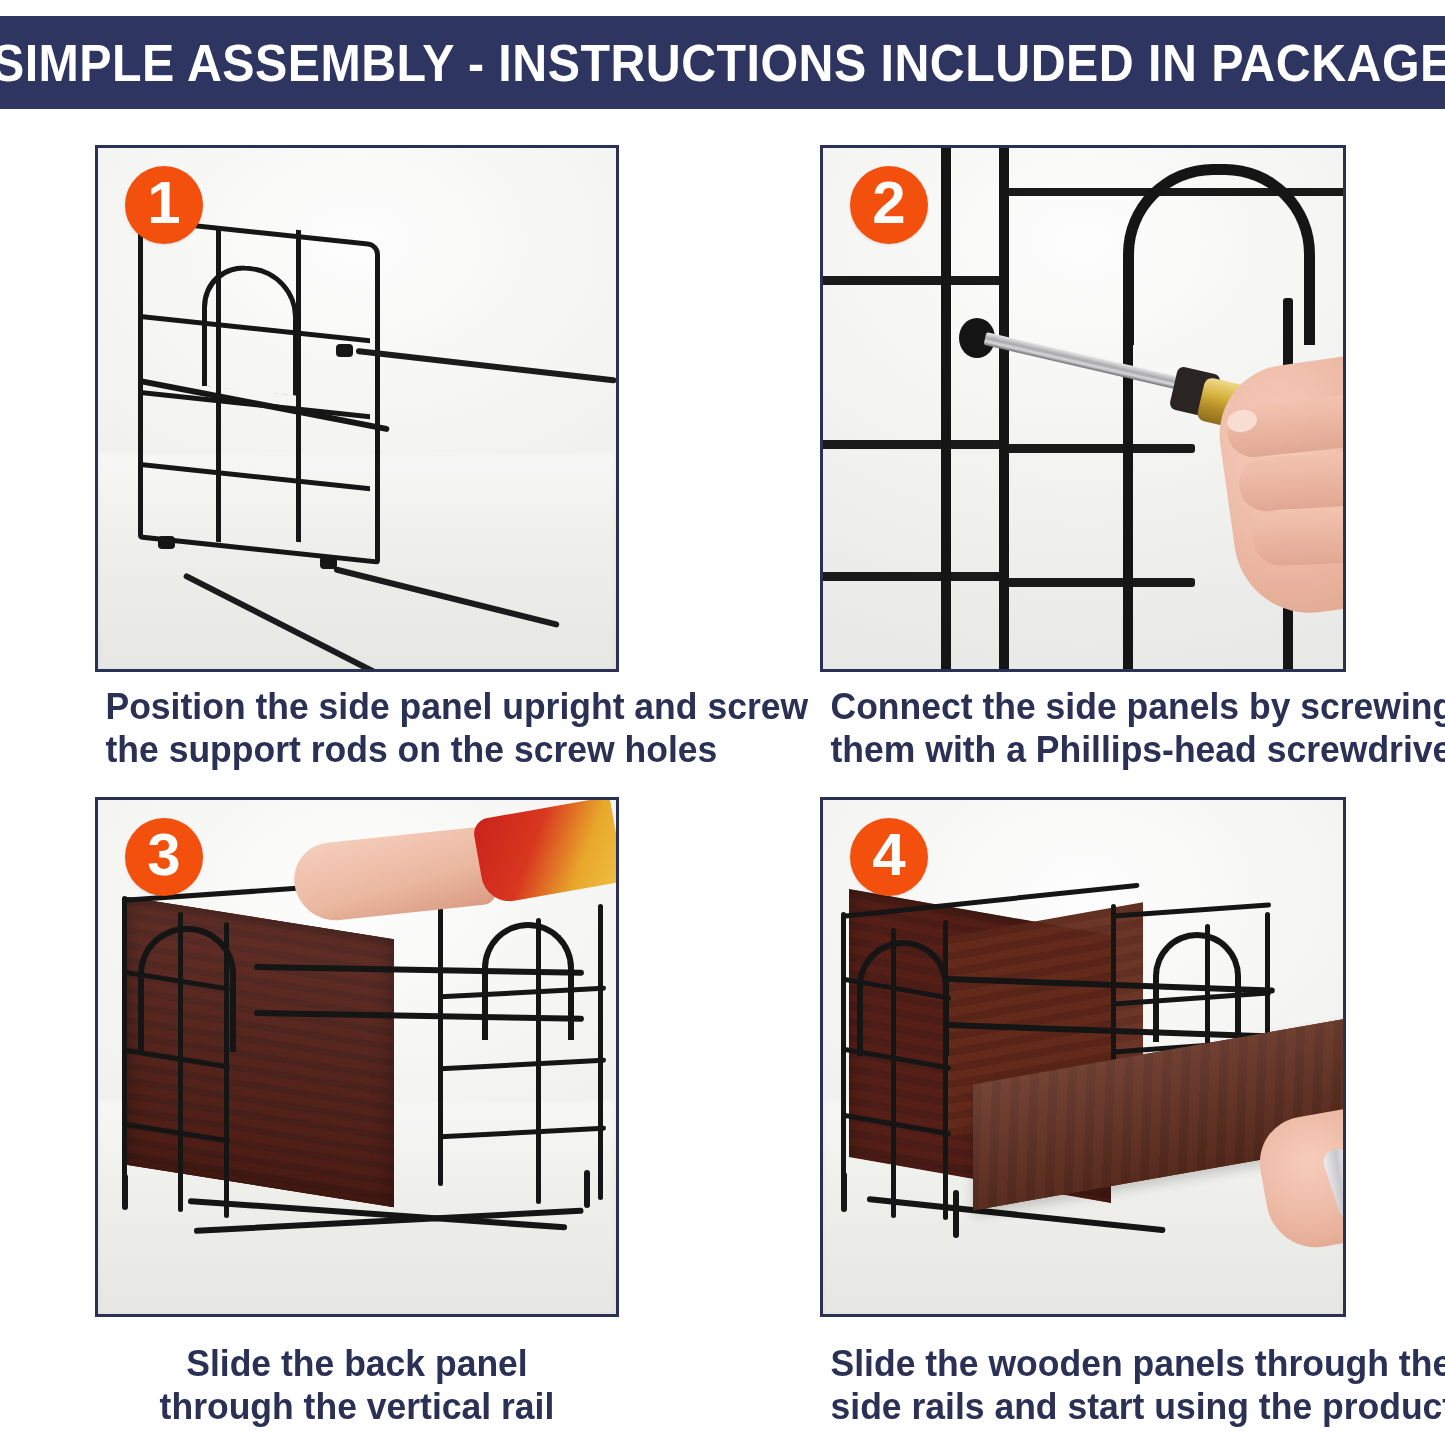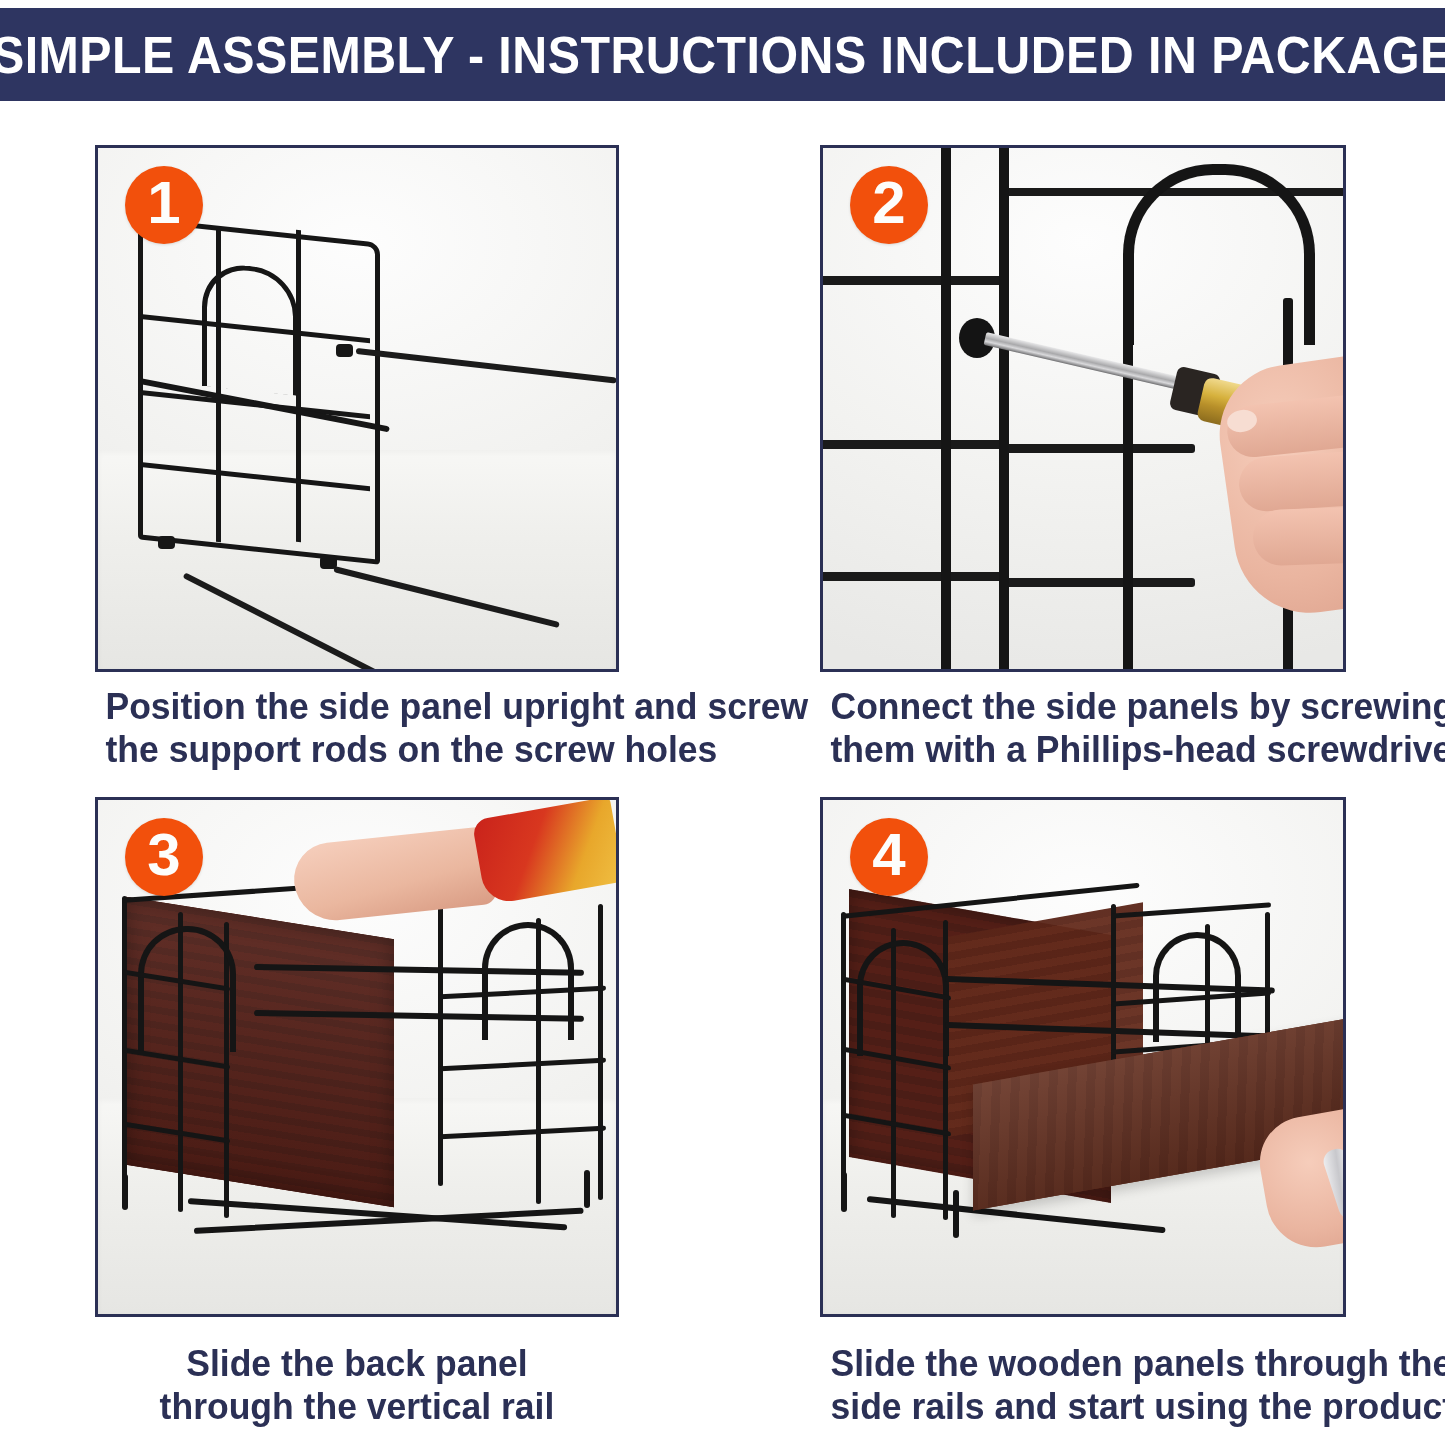--- a/index.html
+++ b/index.html
@@ -6,21 +6,21 @@
   body{
     width:1445px;height:1436px;
     background:#ffffff;
     font-family:"Liberation Sans", sans-serif;
     overflow:hidden;
     position:relative;
   }
 
   
   .banner{
-    position:absolute;left:0;top:8px;width:1445px;height:93px;
+    position:absolute;left:0;top:16px;width:1445px;height:93px;
     background:#2e3561;
     display:flex;align-items:center;justify-content:center;
     overflow:hidden;
   }
   .banner-title{
     color:#ffffff;
     font-family:"Liberation Sans Narrow","Liberation Sans",sans-serif;
     font-weight:bold;
     font-size:52px;
     letter-spacing:0.5px;

